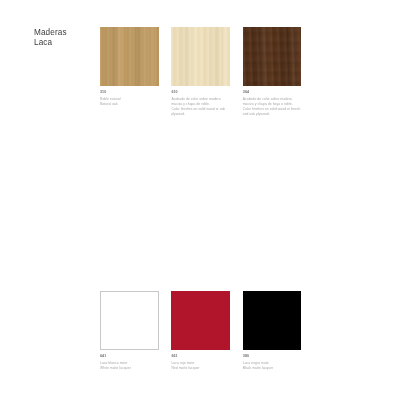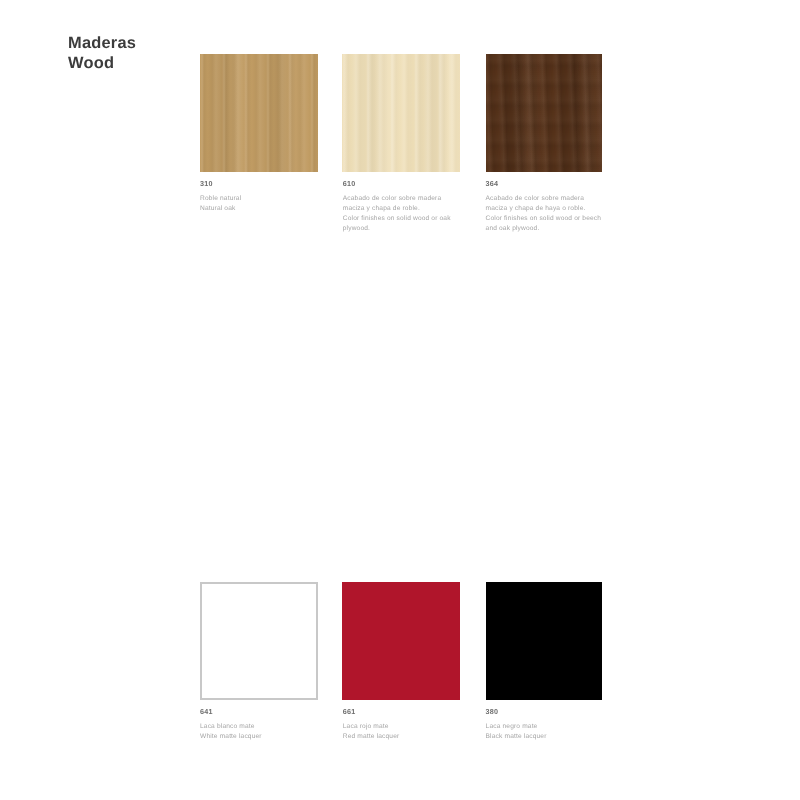--- a/index.html
+++ b/index.html
@@ -18,26 +18,26 @@
   .sheet {
     position: absolute;
     inset: 0;
     background: #ffffff;
   }
 
   
   .section-title {
     position: absolute;
     left: 34px;
-    top: 17px;
+    top: 28px;
     line-height: 1.22;
     color: #3c3c3c;
     font-size: 8.2px;
     letter-spacing: 0.12px;
-    font-weight: 700;
+    font-weight: 400;
   }
   .section-title .t-line {
     display: block;
     white-space: nowrap;
   }
 
   
   .grid {
     position: absolute;
     left: 100px;
@@ -150,21 +150,21 @@
   }
   .desc-en { color: #a6a6a6; }
 </style>
 </head>
 <body>
 
 <div class="sheet">
 
   <div class="section-title">
     <span class="t-line">Maderas</span>
-    <span class="t-line">Wood</span>
+    <span class="t-line">Laca</span>
   </div>
 
   <div class="grid">
 
     <div class="row row-top">
 
       <div class="cell">
         <div class="swatch" style="background:#C09B62;">
           <div class="grain grain-v"></div>
         </div>

